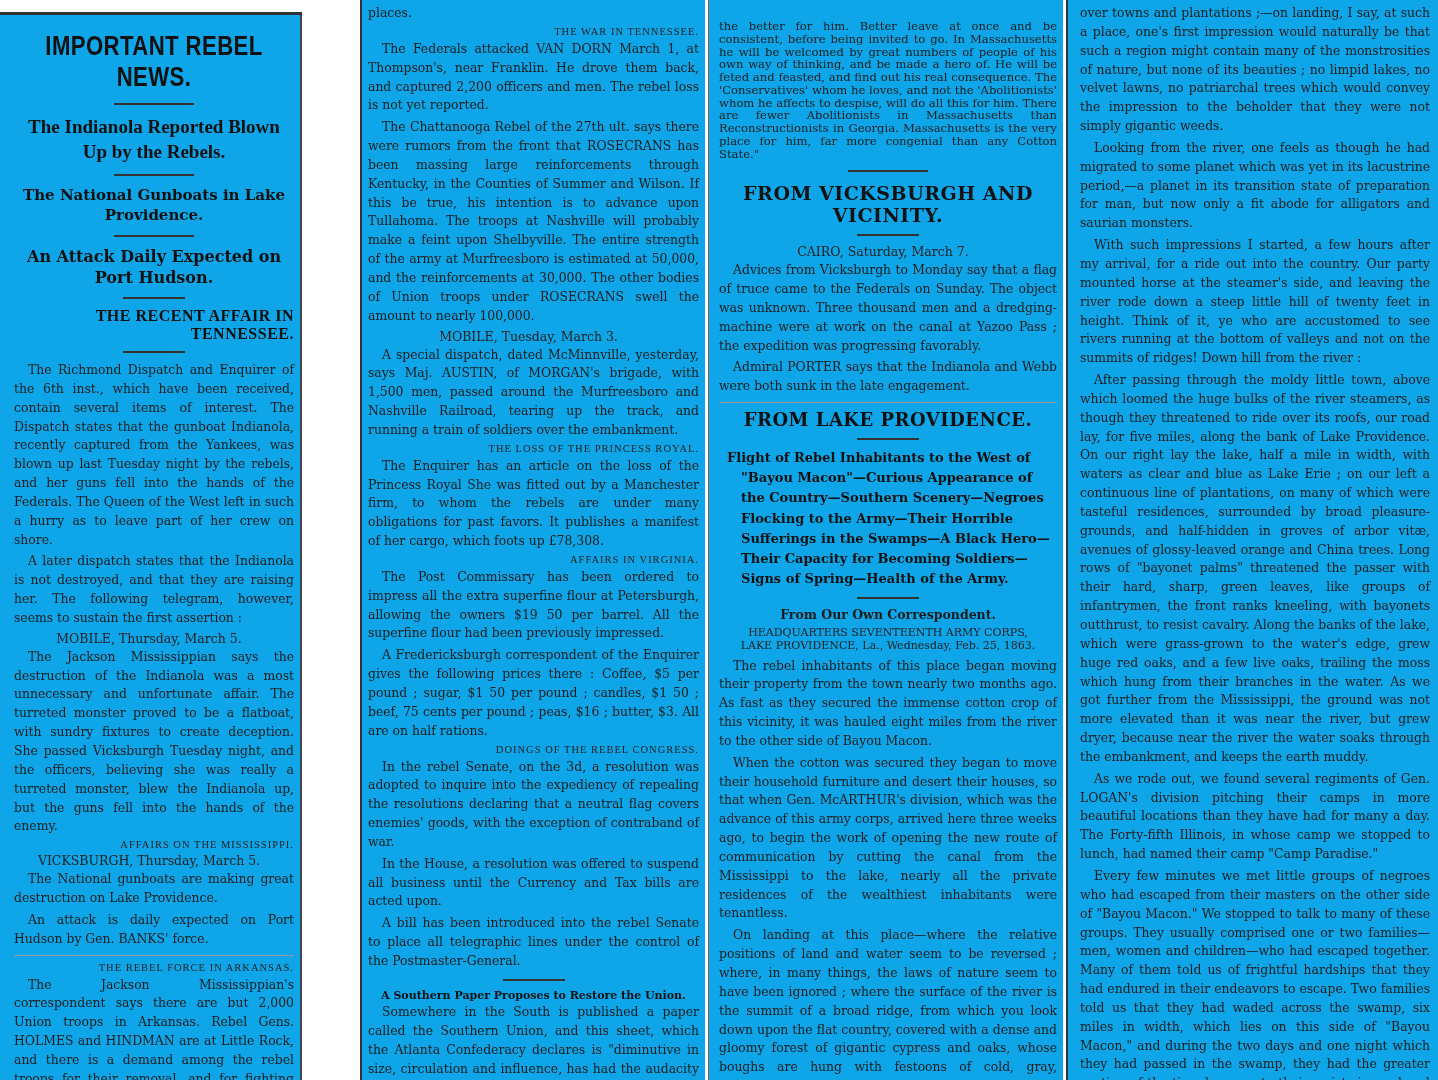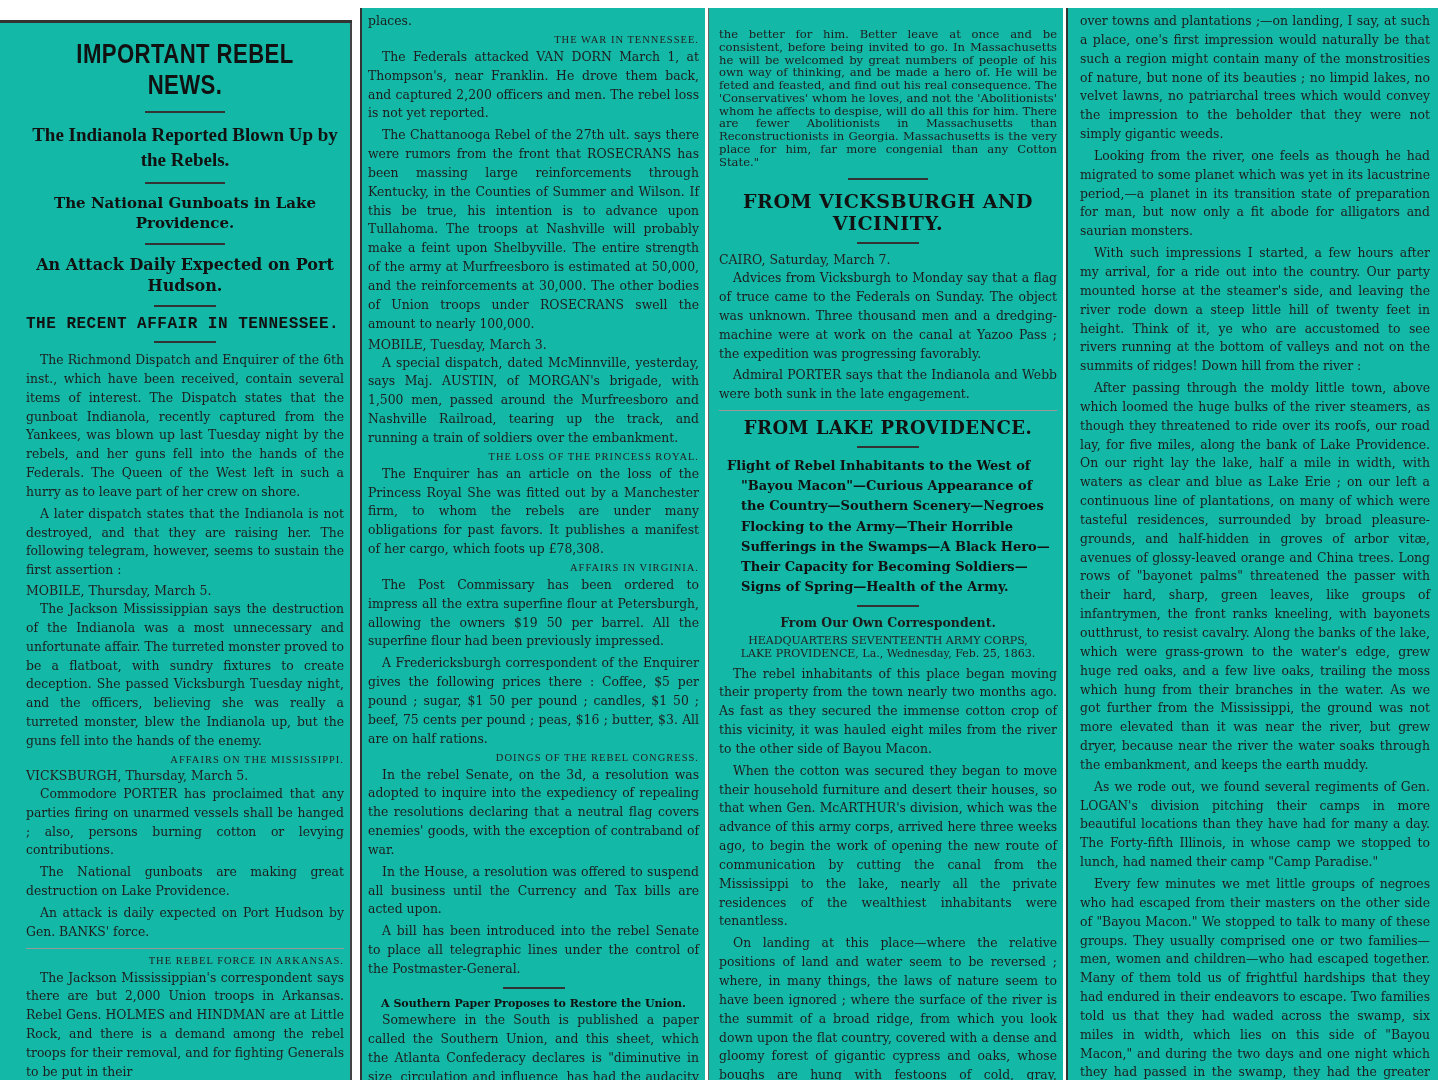--- a/index.html
+++ b/index.html
@@ -6,57 +6,56 @@
   body {
     width: 1438px; height: 1080px; overflow: hidden;
     background: #ffffff;
     font-family: "DejaVu Serif", "Liberation Serif", serif;
     color: #1b1b1b;
     position: relative;
   }
   .page { position: absolute; left: 0; top: 0; width: 1438px; height: 1080px; }
   .col {
     position: absolute; top: 0; bottom: 0;
-    background: #14b8a6;
+    background: #0ea5e9;
     overflow: hidden;
     box-sizing: border-box;
-    margin-top: 8px;
   }
-  .col1 { left: 0; width: 352px; border-top: 3px solid #333; top: 12px; padding: 6px 8px 0 26px; }
+  .col1 { left: 0; width: 302px; border-top: 3px solid #333; top: 12px; padding: 6px 8px 0 14px; }
   .col2 { left: 360px; width: 345px; top: 0; padding: 4px 6px 0 6px; border-left: 2px solid #333; }
   .col3 { left: 708px; width: 355px; top: 0; padding: 20px 6px 0 10px; border-left: 1px solid #666; }
   .col4 { left: 1066px; width: 372px; top: 0; padding: 4px 8px 0 12px; border-left: 2px solid #333; }
   .col1 .rule-right { position:absolute; right:0; top:0; bottom:0; width:2px; background:#444; }
 
   .hd-main {
     font-family: "Liberation Sans", "DejaVu Sans", sans-serif;
     font-weight: bold; font-size: 27px; text-align: center; letter-spacing: 0.5px;
     transform: scaleX(0.82); margin: 10px 0 8px 0; color: #111;
   }
   .hd-sub {
     font-family: "Liberation Serif", "DejaVu Serif", serif;
     font-weight: bold; font-size: 19px; text-align: center; line-height: 1.3; color:#111;
   }
   .hd-sub2 {
     font-family: "DejaVu Serif", serif; font-weight: bold; font-size: 15px;
     text-align: center; line-height: 1.3; color:#111;
   }
   .hd-caps {
-    font-family: Liberation Mono, monospace; font-weight: bold; font-size: 16px;
-    text-align: left; letter-spacing: 0.5px; color:#111; margin: 4px 0 6px;
+    font-family: Liberation Serif, serif; font-weight: bold; font-size: 16px;
+    text-align: right; letter-spacing: 0.5px; color:#111; margin: 4px 0 6px;
   }
   .hd-big {
     font-family: "DejaVu Serif", serif; font-weight: bold; font-size: 19px;
     text-align: center; letter-spacing: 0.5px; color:#111; margin: 6px 0;
   }
   .sub-caps {
     font-family: "Liberation Serif", serif; font-size: 10.5px; text-align: right;
     letter-spacing: 1px; margin: 2px 0 3px; color:#222;
   }
-  .dateline { text-align: left; font-size: 12.5px; margin: 2px 10px 2px 0; color:#222; }
+  .dateline { text-align: center; font-size: 12.5px; margin: 2px 10px 2px 0; color:#222; }
   .dateline-c { text-align: center; font-size: 11px; line-height: 1.2; margin: 4px 0; color:#222; }
   .rule { width: 80px; height: 2px; background: #333; margin: 10px auto; }
   .rule.short { width: 62px; margin: 8px auto; }
   .rule.line { width: 100%; height: 1px; background:#999; margin: 6px 0; }
   p {
     margin: 0 0 3px 0; font-size: 12.4px; line-height: 1.52; text-align: justify;
     text-indent: 14px; color: #1d1d1d;
   }
   p.tight { font-size: 11.6px; line-height: 1.1; }
   p.noindent { text-indent: 0; }
@@ -82,21 +81,20 @@
     <div class="hd-sub2" style="font-size:16px">An Attack Daily Expected on Port Hudson.</div>
     <div class="rule short"></div>
     <div class="hd-caps">THE RECENT AFFAIR IN TENNESSEE.</div>
     <div class="rule short"></div>
     <p>The Richmond Dispatch and Enquirer of the 6th inst., which have been received, contain several items of interest. The Dispatch states that the gunboat Indianola, recently captured from the Yankees, was blown up last Tuesday night by the rebels, and her guns fell into the hands of the Federals. The Queen of the West left in such a hurry as to leave part of her crew on shore.</p>
     <p>A later dispatch states that the Indianola is not destroyed, and that they are raising her. The following telegram, however, seems to sustain the first assertion :</p>
     <div class="dateline">MOBILE, Thursday, March 5.</div>
     <p>The Jackson Mississippian says the destruction of the Indianola was a most unnecessary and unfortunate affair. The turreted monster proved to be a flatboat, with sundry fixtures to create deception. She passed Vicksburgh Tuesday night, and the officers, believing she was really a turreted monster, blew the Indianola up, but the guns fell into the hands of the enemy.</p>
     <div class="sub-caps">AFFAIRS ON THE MISSISSIPPI.</div>
     <div class="dateline">VICKSBURGH, Thursday, March 5.</div>
-    <p>Commodore PORTER has proclaimed that any parties firing on unarmed vessels shall be hanged ; also, persons burning cotton or levying contributions.</p>
     <p>The National gunboats are making great destruction on Lake Providence.</p>
     <p>An attack is daily expected on Port Hudson by Gen. BANKS' force.</p>
     <div class="rule line"></div>
     <div class="sub-caps">THE REBEL FORCE IN ARKANSAS.</div>
     <p>The Jackson Mississippian's correspondent says there are but 2,000 Union troops in Arkansas. Rebel Gens. HOLMES and HINDMAN are at Little Rock, and there is a demand among the rebel troops for their removal, and for fighting Generals to be put in their</p>
   </div>
 
   <div class="col col2">
     <p class="noindent">places.</p>
     <div class="sub-caps">THE WAR IN TENNESSEE.</div>

